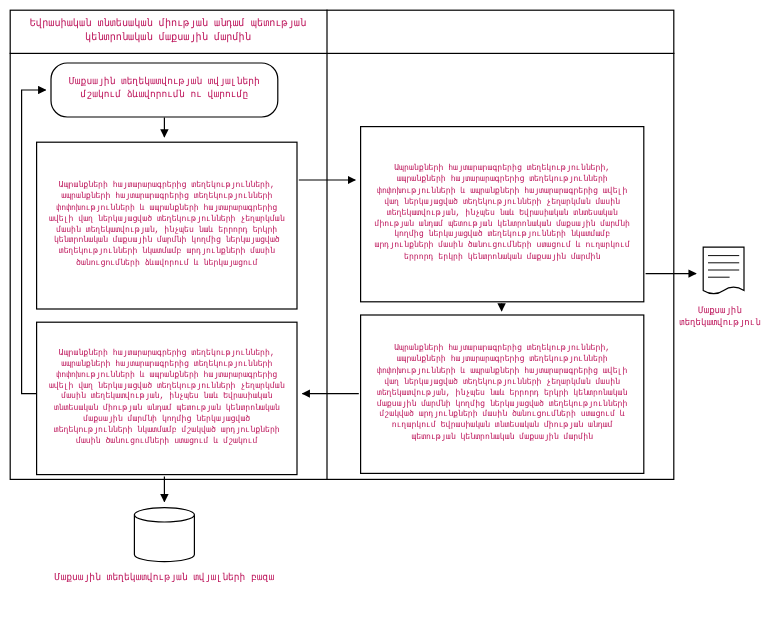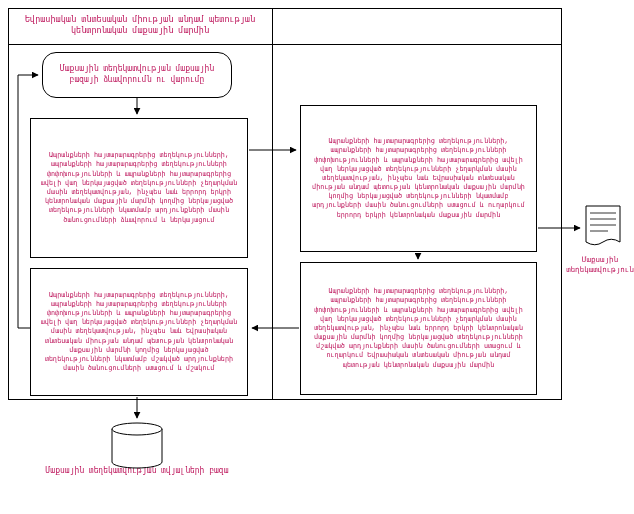--- a/index.html
+++ b/index.html
@@ -27,37 +27,37 @@
   .node.start  { left:42px;  top:52px;  width:190px; height:46px; border-radius:14px; font-size:8px; }
   .node.lp1    { left:30px;  top:118px; width:218px; height:140px; }
   .node.lp2    { left:30px;  top:268px; width:218px; height:128px; }
   .node.rp1    { left:300px; top:105px; width:237px; height:147px; }
   .node.rp2    { left:300px; top:262px; width:237px; height:133px; }
   .doc-label {
     position:absolute; left:564px; top:256px; width:72px; text-align:center;
     font-size:7.5px; line-height:1.3;
   }
   .db-label {
-    position:absolute; left:37px; top:466px; width:200px; text-align:center;
+    position:absolute; left:37px; top:477px; width:200px; text-align:center;
     font-size:8px; line-height:1.35;
   }
   svg.overlay { position:absolute; left:0; top:0; width:634px; height:514px; pointer-events:none; }
 </style>
 </head>
 <body>
 
 <div class="canvas">
 
   <div class="frame"></div>
   <div class="lane-divider"></div>
   <div class="header-divider"></div>
 
   <div class="lane-header left">Եվրասիական տնտեսական միության անդամ պետության կենտրոնական մաքսային մարմին</div>
 
-  <div class="node start">Մաքսային տեղեկատվության մաքսային բազայի ձևավորումն ու վարումը</div>
+  <div class="node start">Մաքսային տեղեկատվության տվյալների մշակում ձևավորումն ու վարումը</div>
 
   <div class="node lp1">Ապրանքների հայտարարագրերից տեղեկությունների, ապրանքների հայտարարագրերից տեղեկությունների փոփոխությունների և ապրանքների հայտարարագրերից ավելի վաղ ներկայացված տեղեկությունների չեղարկման մասին տեղեկատվության, ինչպես նաև երրորդ երկրի կենտրոնական մաքսային մարմնի կողմից ներկայացված տեղեկությունների նկատմամբ արդյունքների մասին ծանուցումների ձևավորում և ներկայացում</div>
 
   <div class="node lp2">Ապրանքների հայտարարագրերից տեղեկությունների, ապրանքների հայտարարագրերից տեղեկությունների փոփոխությունների և ապրանքների հայտարարագրերից ավելի վաղ ներկայացված տեղեկությունների չեղարկման մասին տեղեկատվության, ինչպես նաև Եվրասիական տնտեսական միության անդամ պետության կենտրոնական մաքսային մարմնի կողմից ներկայացված տեղեկությունների նկատմամբ մշակված արդյունքների մասին ծանուցումների ստացում և մշակում</div>
 
   <div class="node rp1">Ապրանքների հայտարարագրերից տեղեկությունների, ապրանքների հայտարարագրերից տեղեկությունների փոփոխությունների և ապրանքների հայտարարագրերից ավելի վաղ ներկայացված տեղեկությունների չեղարկման մասին տեղեկատվության, ինչպես նաև Եվրասիական տնտեսական միության անդամ պետության կենտրոնական մաքսային մարմնի կողմից ներկայացված տեղեկությունների նկատմամբ արդյունքների մասին ծանուցումների ստացում և ուղարկում երրորդ երկրի կենտրոնական մաքսային մարմին</div>
 
   <div class="node rp2">Ապրանքների հայտարարագրերից տեղեկությունների, ապրանքների հայտարարագրերից տեղեկությունների փոփոխությունների և ապրանքների հայտարարագրերից ավելի վաղ ներկայացված տեղեկությունների չեղարկման մասին տեղեկատվության, ինչպես նաև երրորդ երկրի կենտրոնական մաքսային մարմնի կողմից ներկայացված տեղեկությունների մշակված արդյունքների մասին ծանուցումների ստացում և ուղարկում Եվրասիական տնտեսական միության անդամ պետության կենտրոնական մաքսային մարմին</div>
 
   <div class="doc-label">Մաքսային տեղեկատվություն</div>

